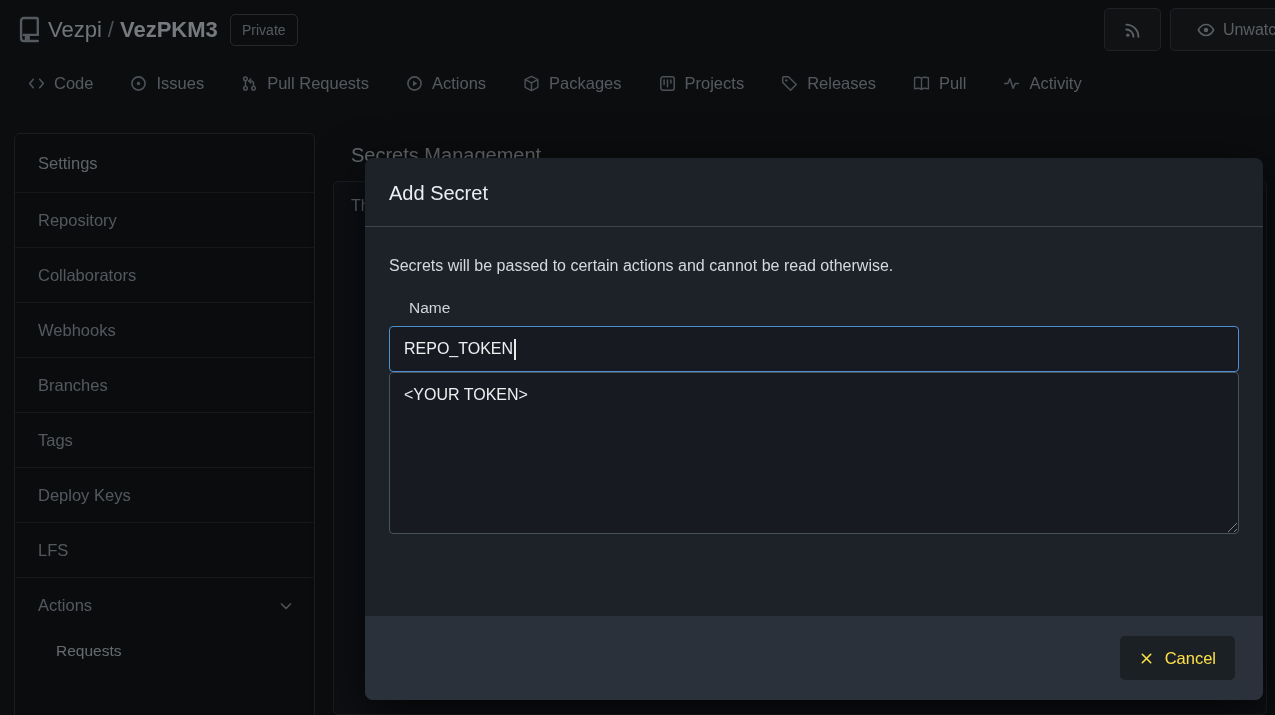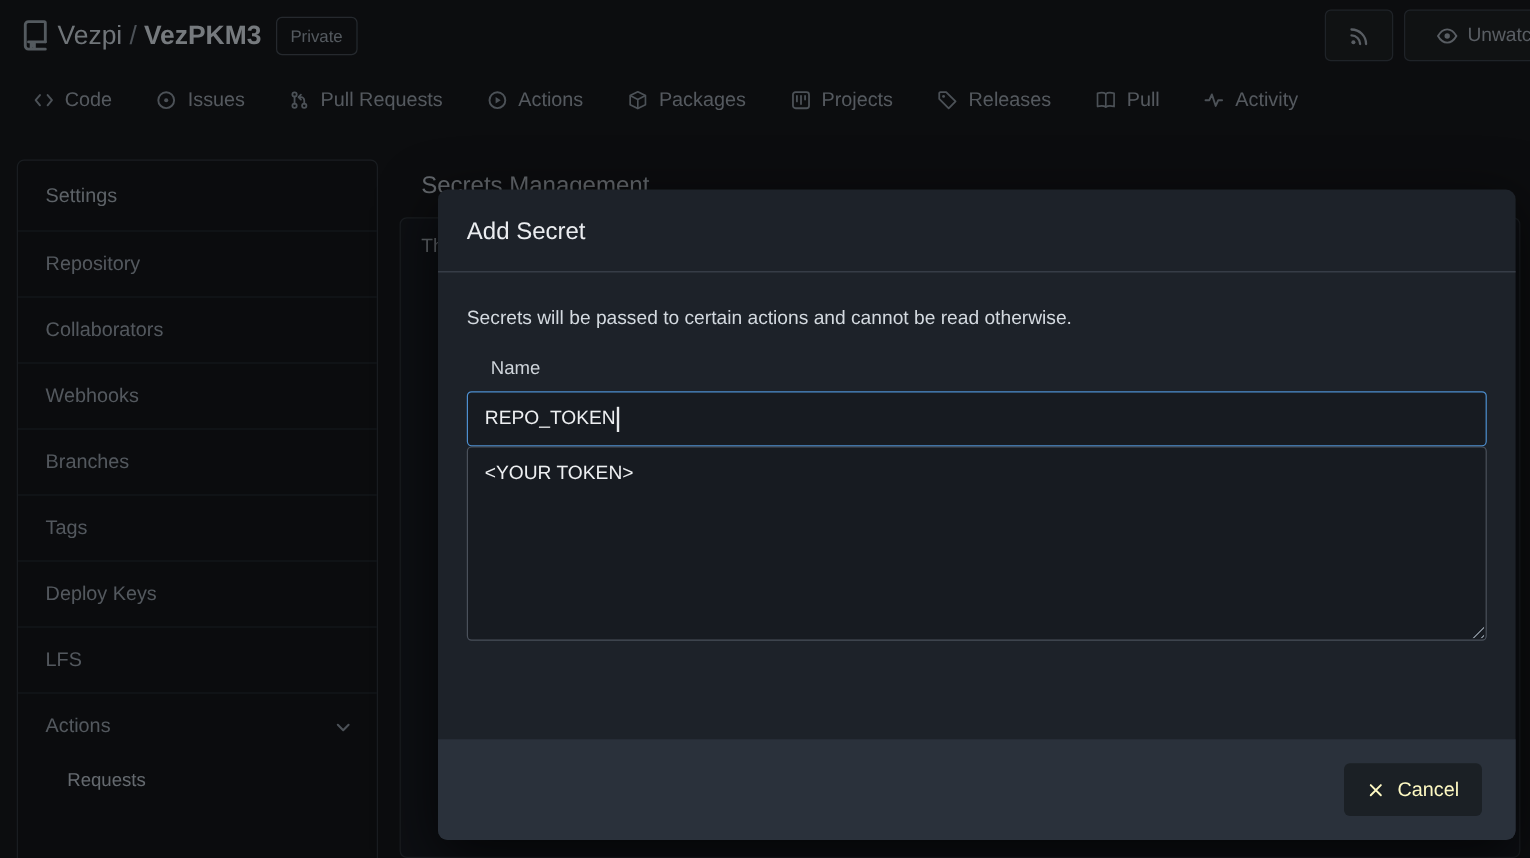--- a/index.html
+++ b/index.html
@@ -116,21 +116,21 @@
     clip-path:polygon(100% 0, 100% 100%, 0 100%);
     cursor:nwse-resize;
   }
   .modal-actions {
     margin-top:auto; height:84px; background:#2a313b;
     border-radius:0 0 8px 8px;
     display:flex; align-items:center; justify-content:flex-end;
     gap:18px; padding:0 28px;
   }
   .btn { height:44px; border:none; border-radius:5px; display:flex; align-items:center; gap:11px; font-size:16.5px; padding:0 19px; cursor:pointer; font-family:"Liberation Sans", sans-serif; }
-  .btn-cancel { background:#1b2025; color:#fef9c3;justify-content:flex-end; }
+  .btn-cancel { background:#1b2025; color:#fde047;justify-content:flex-end; }
   .btn-confirm { background:#4688c7; color:#ffffff; }
 </style>
 </head>
 <body>
 
 <div class="page">
 
   <div class="repo-header">
     <span class="repo-icon">
       <svg width="27" height="27" viewBox="0 0 16 16" fill="none" stroke="currentColor" stroke-width="1.4">

